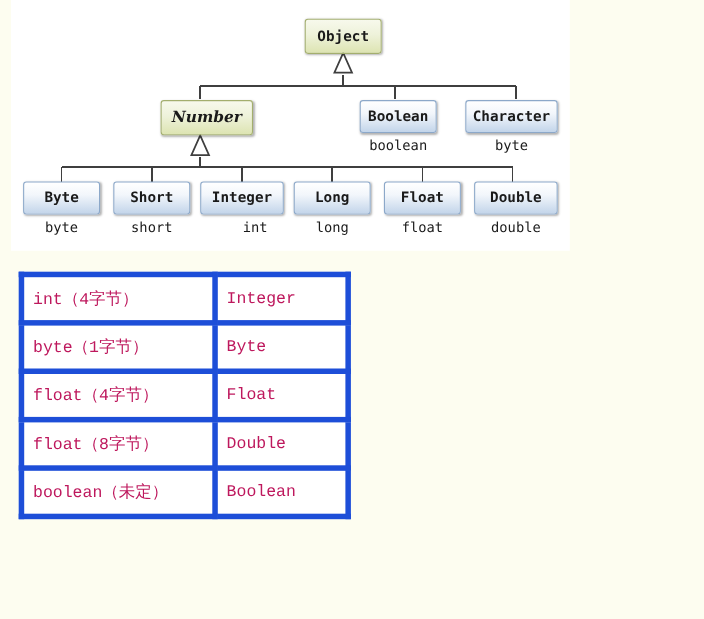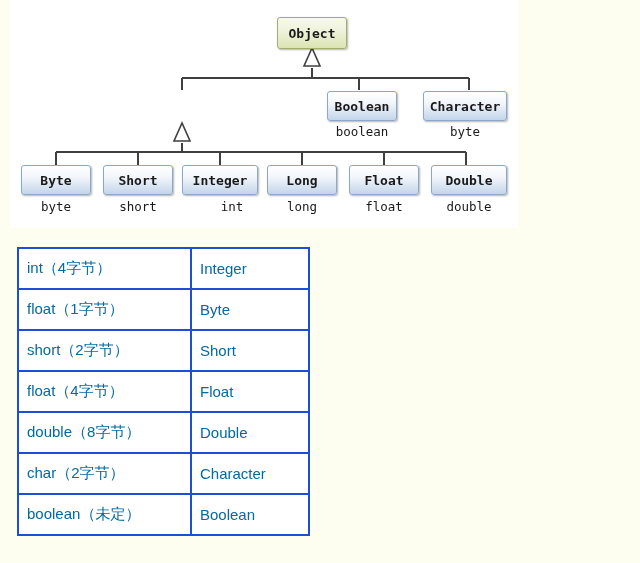--- a/index.html
+++ b/index.html
@@ -75,25 +75,25 @@
   #types-table {
     position: absolute;
     left: 17px;
     top: 247px;
     width: 255px;
     border-collapse: collapse;
     background: #ffffff;
     table-layout: fixed;
   }
   #types-table td {
-    border: 2px solid #1d4ed8;
+    border: 5px solid #1d4ed8;
     padding: 6px 8px 7px 8px;
-    font-family: Liberation Sans, sans-serif;
+    font-family: Liberation Mono, monospace;
     font-size: 15px;
-    color: #0369a1;
+    color: #be185d;
     height: 26px;
     white-space: nowrap;
     overflow: hidden;
   }
   #types-table td.col-primitive { width: 155px; }
   #types-table td.col-wrapper   { width: 100px; }
 </style>
 </head>
 <body>
 
@@ -121,20 +121,23 @@
     </g>
 
     <polygon points="302,48 294,66 310,66" fill="#ffffff" stroke="#3f3f3f" stroke-width="1.6"></polygon>
     <polygon points="172,123 164,141 180,141" fill="#ffffff" stroke="#3f3f3f" stroke-width="1.6"></polygon>
   </svg>
 
   <div class="node green" style="left:267px; top:17px; width:70px; height:32px;">
     <span>Object</span>
   </div>
 
+  <div class="node green italic" style="left:136px; top:91px; width:84px; height:32px;">
+    <span>Number</span>
+  </div>
 
   <div class="node blue" style="left:317px; top:91px; width:70px; height:30px;">
     <span>Boolean</span>
   </div>
   <div class="prim-label" style="left:317px; top:126px; width:70px;">boolean</div>
 
   <div class="node blue" style="left:413px; top:91px; width:84px; height:30px;">
     <span>Character</span>
   </div>
   <div class="prim-label" style="left:413px; top:126px; width:84px;">byte</div>
@@ -171,37 +174,29 @@
 
 </div>
 
 <table id="types-table">
   <tbody id="types-table-body">
       <tr>
         <td class="col-primitive">int（4字节）</td>
         <td class="col-wrapper">Integer</td>
       </tr>
       <tr>
-        <td class="col-primitive">float（1字节）</td>
+        <td class="col-primitive">byte（1字节）</td>
         <td class="col-wrapper">Byte</td>
-      </tr>
-      <tr>
-        <td class="col-primitive">short（2字节）</td>
-        <td class="col-wrapper">Short</td>
       </tr>
       <tr>
         <td class="col-primitive">float（4字节）</td>
         <td class="col-wrapper">Float</td>
       </tr>
       <tr>
-        <td class="col-primitive">double（8字节）</td>
+        <td class="col-primitive">float（8字节）</td>
         <td class="col-wrapper">Double</td>
-      </tr>
-      <tr>
-        <td class="col-primitive">char（2字节）</td>
-        <td class="col-wrapper">Character</td>
       </tr>
       <tr>
         <td class="col-primitive">boolean（未定）</td>
         <td class="col-wrapper">Boolean</td>
       </tr>
     </tbody>
 </table>
 
 </body></html>

